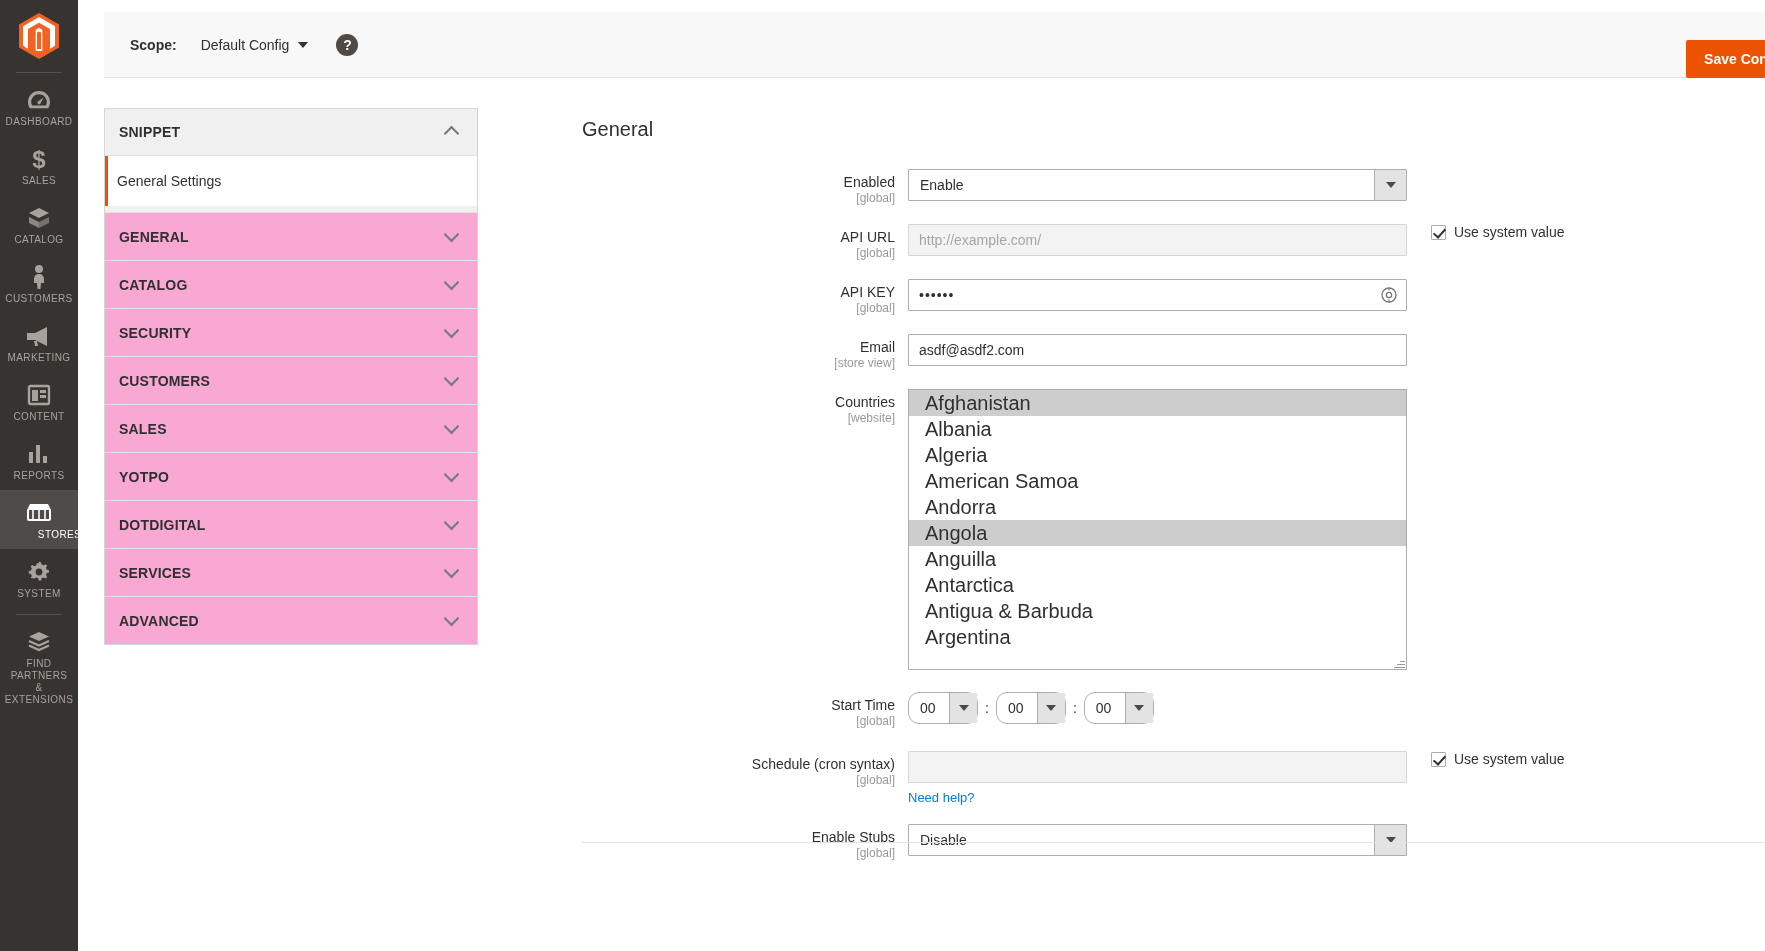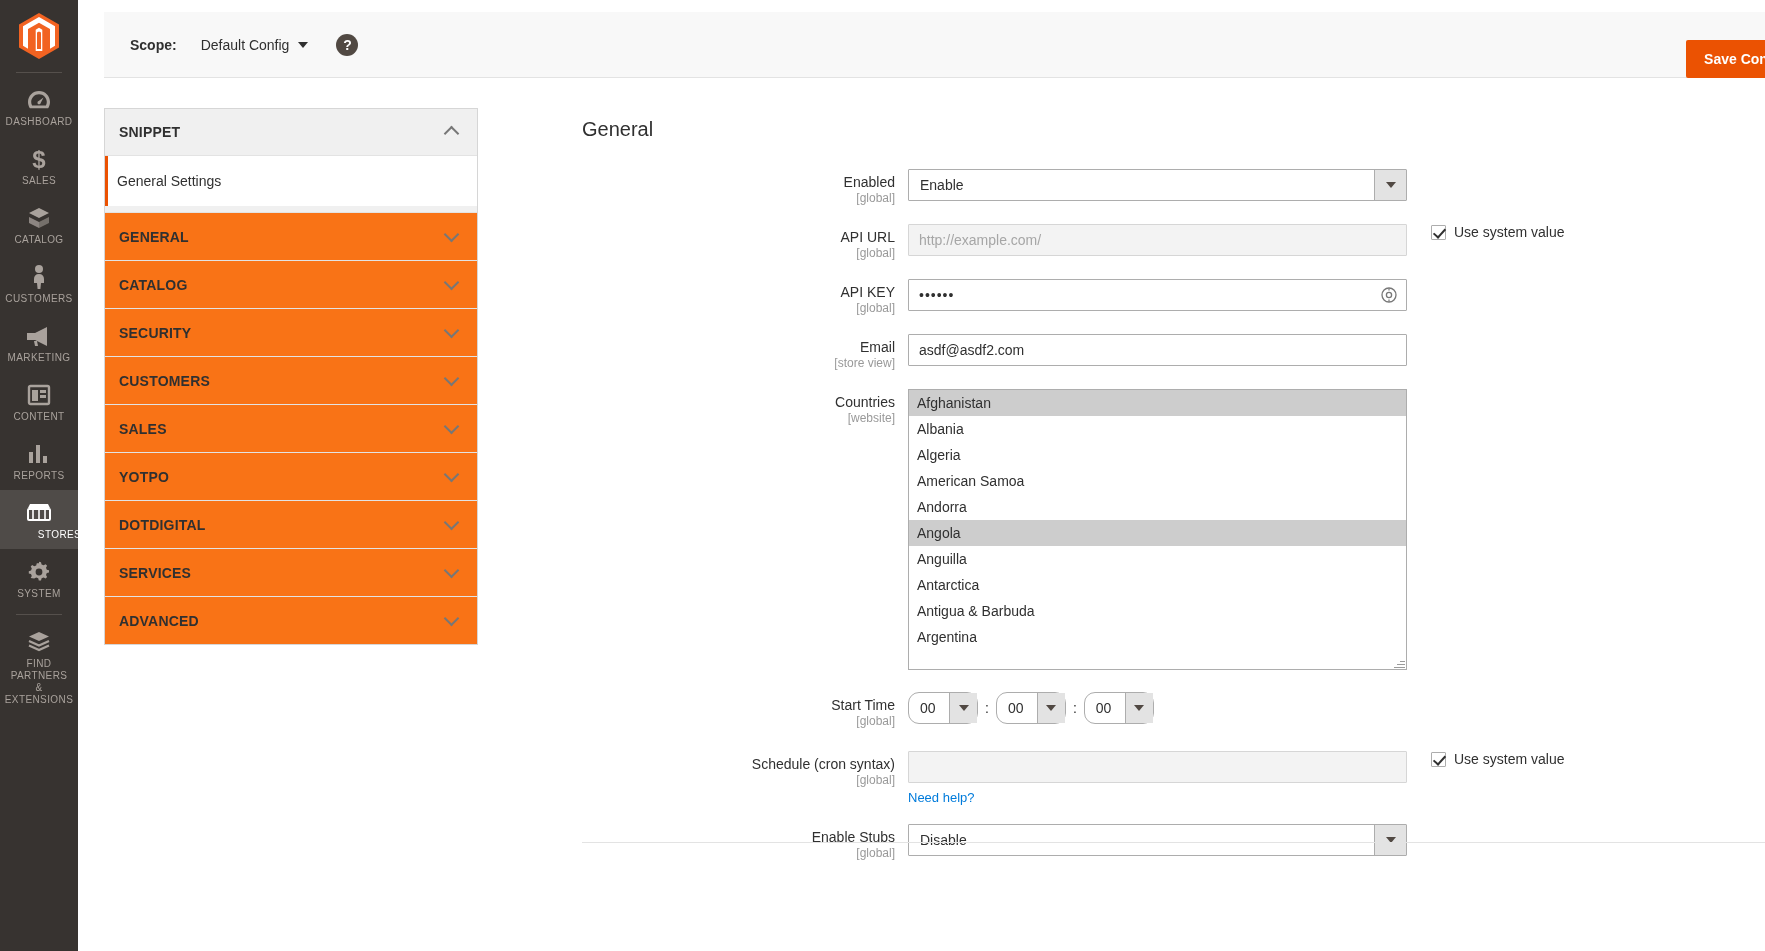--- a/index.html
+++ b/index.html
@@ -80,21 +80,21 @@
   }
 
   
   #config-nav {
     position: absolute; left: 26px; top: 108px;
     width: 374px;
     border: 1px solid #d6d6d6; background: #fff;
   }
   .cfg-section {
     border-bottom: 1px solid #e3e3e3;
-    background: #f97316;
+    background: #f9a8d4;
   }
   .cfg-section:last-child { border-bottom: 0; }
   .cfg-head {
     height: 47px; padding: 0 20px 0 14px;
     display: flex; align-items: center; justify-content: space-between;
     font-size: 14px; font-weight: bold; color: #303030;
     letter-spacing: .2px; cursor: pointer;
   }
   .cfg-head.open { background: #f0f0f0; border-bottom:1px solid #e3e3e3; }
   .chev {
@@ -160,22 +160,22 @@
     position: absolute; right: 8px; top: 6px;
     width: 20px; height: 20px; cursor: pointer; color:#777;
   }
 
   .ms-wrap { position: relative; width: 499px; }
   .multiselect {
     width: 499px; height: 281px; border: 1px solid #adadad;
     background: #fff; overflow: hidden; padding: 0;
   }
   .ms-opt {
-    height: 26px; line-height: 26px; padding-left: 8px;
-    font-size: 14px; color: #303030; cursor: pointer;
+    height: 26px; line-height: 26px; padding-left: 16px;
+    font-size: 20px; color: #303030; cursor: pointer;
   }
   .ms-opt.selected { background: #cdcdcd; }
   .ms-grip {
     position: absolute; right: 1px; bottom: 1px;
     width: 13px; height: 13px; cursor: nwse-resize;
   }
   .ms-grip i {
     position:absolute; right:1px; background:#9b9b9b; height:1px; display:block;
   }
 

